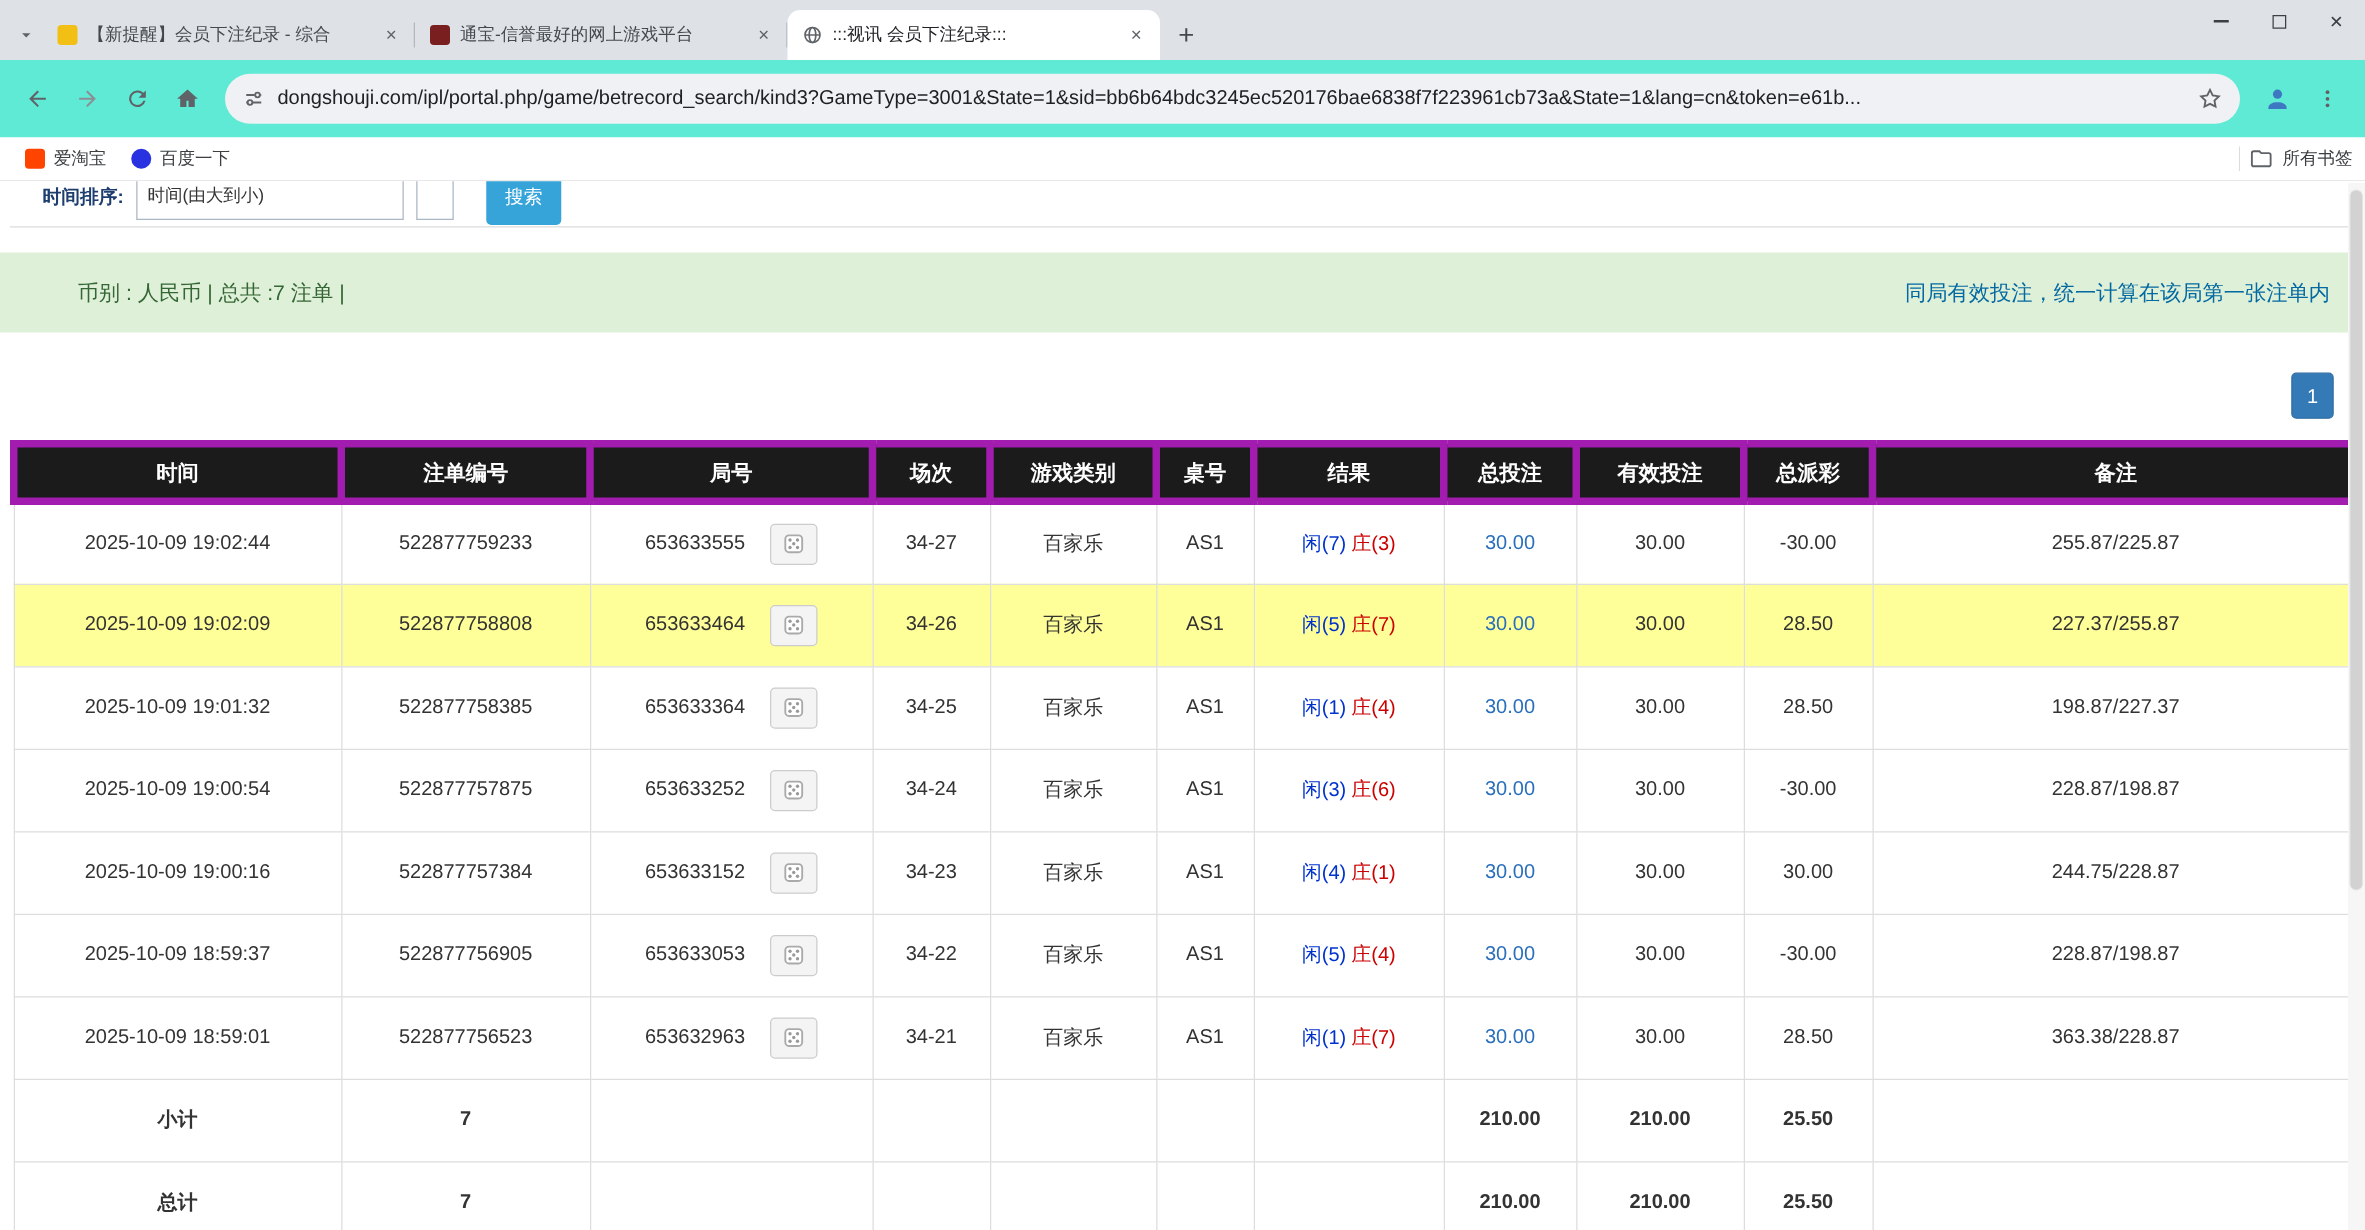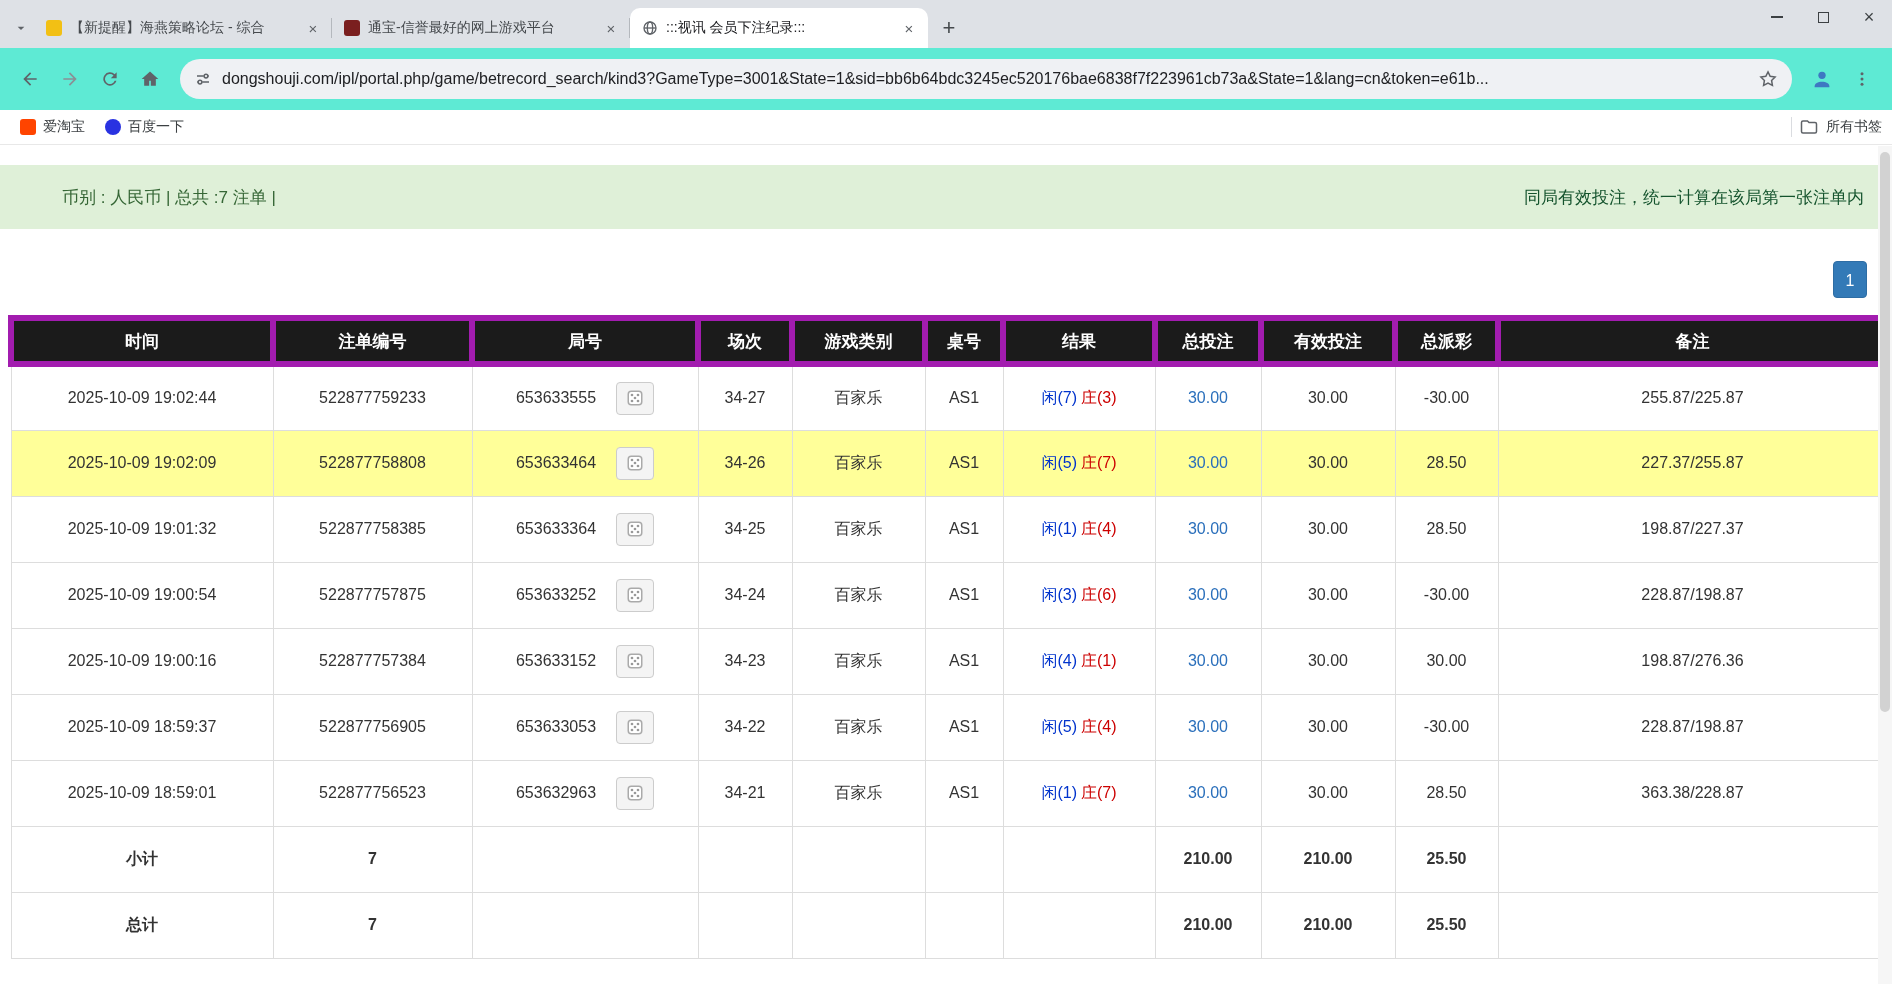--- a/index.html
+++ b/index.html
@@ -50,21 +50,21 @@
   .filter-inner { position:absolute; top:-12px; left:26px; display:flex; align-items:center; height:48px; gap:10px; }
   .filter-label { font-size:15px; font-weight:bold; color:#1c3d6e; }
   .filter-input { width:214px; height:38px; border:1px solid #aab6c4; font-size:14px; padding:0 8px; color:#333; background:#fff; }
   .filter-select { width:30px; height:38px; border:1px solid #aab6c4; background:#fff; }
   .filter-btn { width:60px; height:46px; background:#36a3d9; border:none; border-radius:4px; margin-left:16px;
                 color:#fff; font-size:15px; cursor:pointer; }
 
   .summary-bar { margin-top:20px; height:64px; background:#dff0d8; display:flex; align-items:center;
                  justify-content:space-between; padding:0 28px; }
   .summary-left { font-size:17px; color:#356635;margin-left:34px; }
-  .summary-right { font-size:17px; color:#14532d; }
+  .summary-right { font-size:17px; color:#0369a1; }
 
   .pagination { margin-top:32px; height:38px; text-align:right; padding-right:25px; }
   .page-btn { display:inline-block; min-width:34px; height:37px; line-height:37px; text-align:center;
               background:#337ab7; border:1px solid #2e6da4; border-radius:4px; color:#fff; font-size:16px; cursor:pointer; }
 
   table.bets { margin:16px 8px 0 8px; border-collapse:collapse; width:1876px; table-layout:fixed; }
   table.bets th { background:#1b1b1b; color:#fff; font-size:17px; font-weight:bold; height:46px;
                   border:6px solid #a21caf; text-align:center; }
   table.bets td { border:1px solid #ddd; height:66px; text-align:center; font-size:16px; color:#333; background:#fff; }
   tr.hl td { background:#ffff99; }
@@ -88,21 +88,21 @@
 
 <div class="tabstrip">
   <div class="tab-search">
     <svg width="16" height="16" viewBox="0 0 24 24" fill="#5f6368">
         <path d="M7 10l5 5 5-5z"></path>
       </svg>
   </div>
 
   <div class="tab">
     <span class="favicon fav-yellow"></span>
-    <span class="tab-title">【新提醒】海燕策略论坛 - 综合</span>
+    <span class="tab-title">【新提醒】会员下注纪录 - 综合</span>
     <span class="tab-close">×</span>
     <span class="divider"></span>
   </div>
 
   <div class="tab">
     <span class="favicon fav-maroon"></span>
     <span class="tab-title">通宝-信誉最好的网上游戏平台</span>
     <span class="tab-close">×</span>
     <span class="divider"></span>
   </div>
@@ -200,20 +200,28 @@
       <svg width="18" height="18" viewBox="0 0 24 24" fill="none" stroke="#5f6368" stroke-width="2">
         <path d="M10 4H4a2 2 0 0 0-2 2v12a2 2 0 0 0 2 2h16a2 2 0 0 0 2-2V8a2 2 0 0 0-2-2h-8l-2-2z"></path>
       </svg>
     </span>
     <span style="font-size:14px;color:#3c4043;white-space:nowrap;">所有书签</span>
   </div>
 </div>
 
 <div class="page">
 
+  <div class="filter-row">
+    <div class="filter-inner">
+      <span class="filter-label">时间排序:</span>
+      <input class="filter-input" readonly="" value="时间(由大到小)" style="">
+      <span class="filter-select"></span>
+      <button class="filter-btn">搜索</button>
+    </div>
+  </div>
 
   <div class="summary-bar">
     <span class="summary-left">币别 : 人民币 | 总共 :7 注单 |</span>
     <span class="summary-right">同局有效投注，统一计算在该局第一张注单内</span>
   </div>
 
   <div class="pagination">
     <span class="page-btn">1</span>
   </div>
 
@@ -383,21 +391,21 @@
     </td>
     <td>34-23</td>
     <td>百家乐</td>
     <td>AS1</td>
     <td>
       <span class="xian">闲(4)</span><span class="zhuang">庄(1)</span>
     </td>
     <td><span class="totalbet">30.00</span></td>
     <td>30.00</td>
     <td>30.00</td>
-    <td>198.87/276.36</td>
+    <td>244.75/228.87</td>
   </tr>
         <tr>
     <td>2025-10-09 18:59:37</td>
     <td>522877756905</td>
     <td>
       <span class="roundcell">
         <span>653633053</span>
         <span class="round-icon">
           <svg width="18" height="18" viewBox="0 0 24 24">
             <rect x="3" y="3" width="18" height="18" rx="4" fill="#fff" stroke="#aaa" stroke-width="2"></rect>

